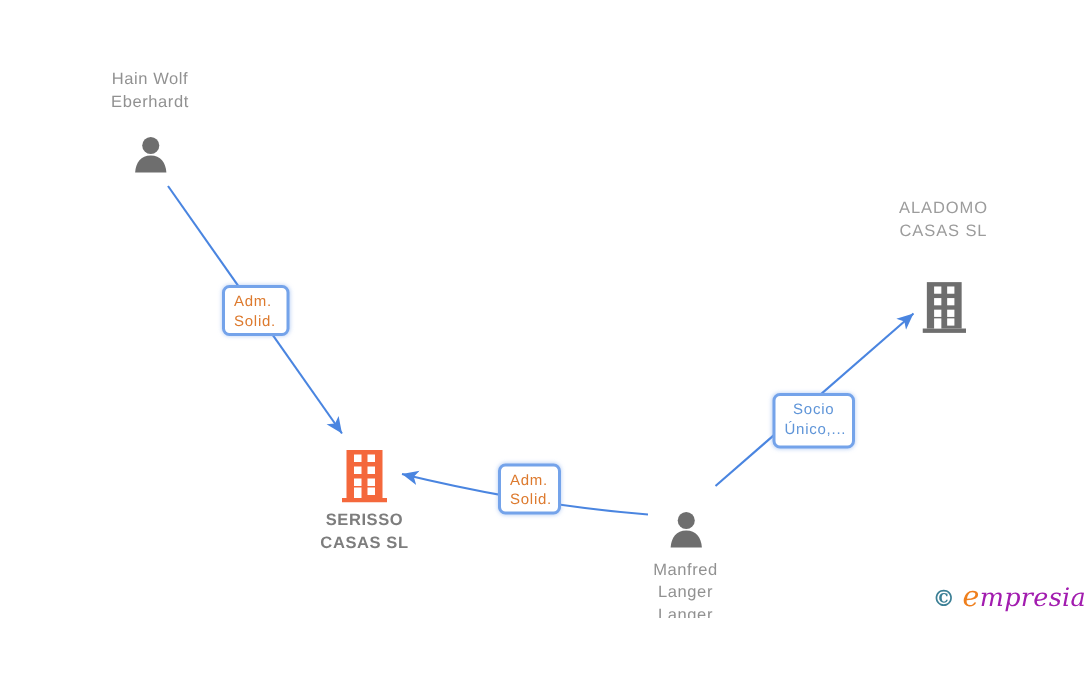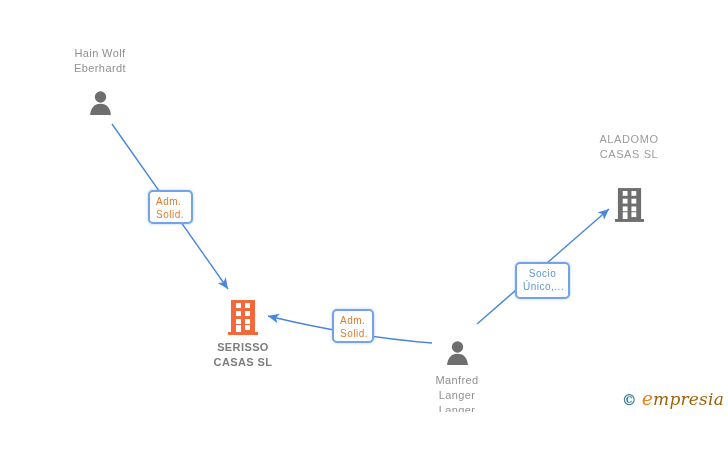--- a/index.html
+++ b/index.html
@@ -49,21 +49,21 @@
   }
   .watermark .copy{
     color:#3b7f95;font-size:15px;font-weight:bold;
     font-family:"DejaVu Serif", serif;
   }
   .watermark .brand{
     font-family:"DejaVu Serif", serif;
     font-style:italic;font-size:17px;letter-spacing:.2px;
   }
   .watermark .brand .e{color:#ef7f1d;font-size:19px;}
-  .watermark .brand .rest{color:#a16207;}
+  .watermark .brand .rest{color:#a21caf;}
 </style>
 </head>
 <body>
 
 <div class="canvas">
 
   <svg class="lines" viewBox="0 0 728 450" xmlns="http://www.w3.org/2000/svg">
     <defs>
       <marker id="arrow" markerUnits="userSpaceOnUse" markerWidth="12" markerHeight="12" viewBox="0 0 11 11" refX="10" refY="5.5" orient="auto">
         <path d="M0,1 L10,5.5 L0,10 L2.6,5.5 Z" fill="#4a85e0"></path>

